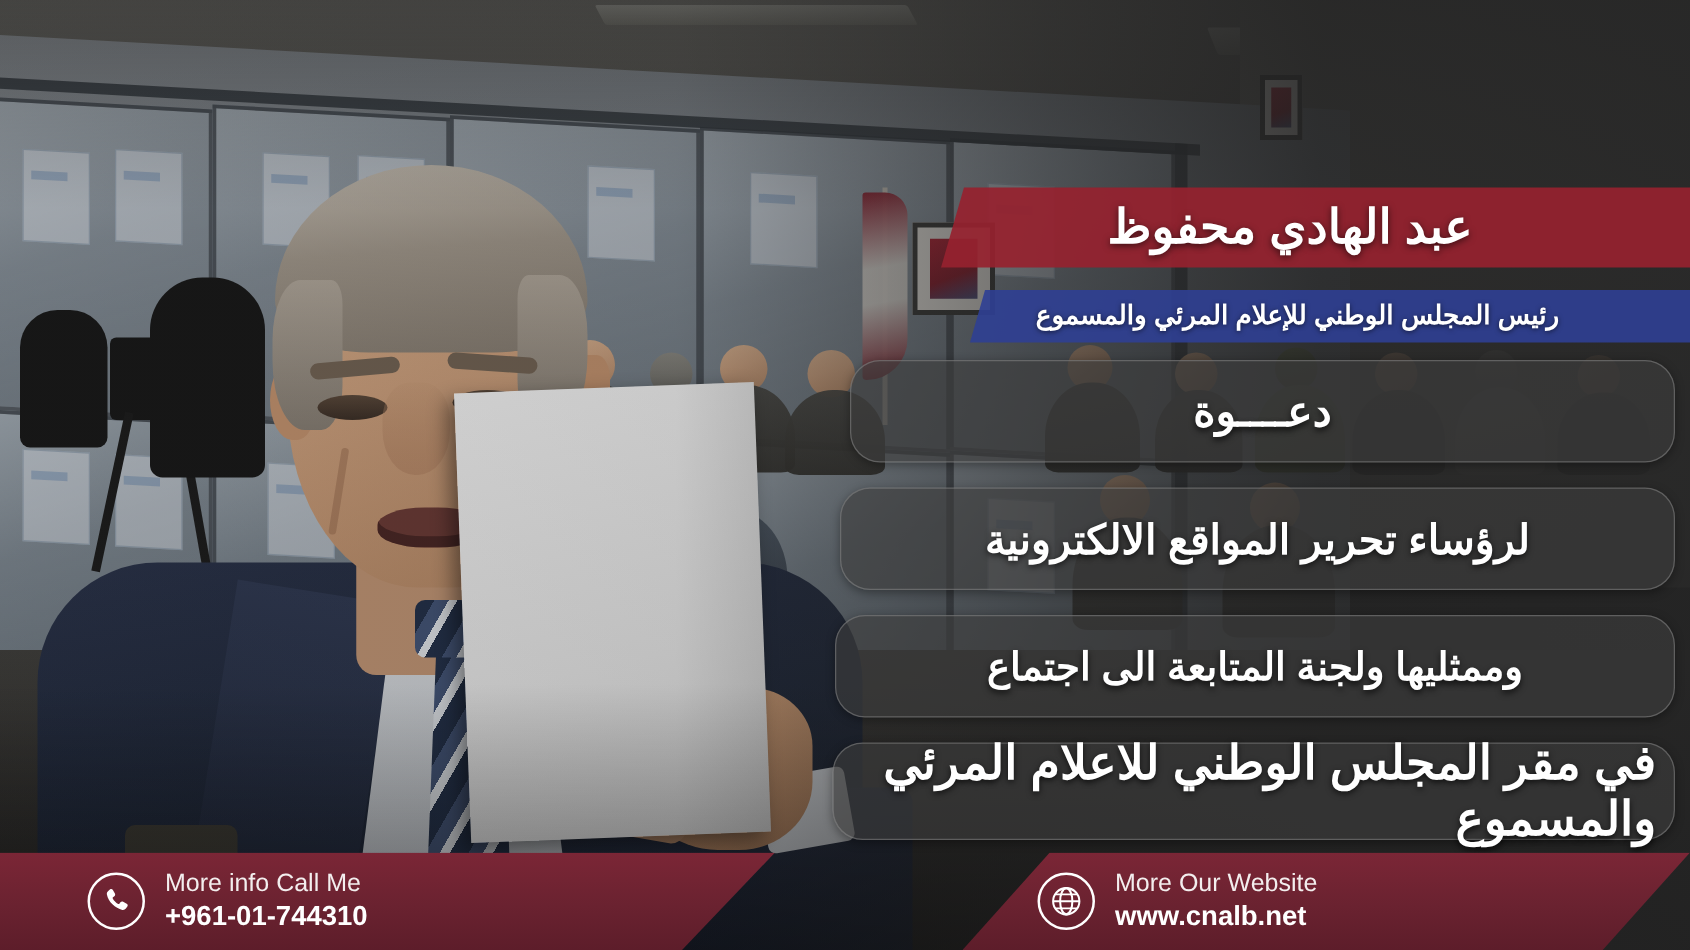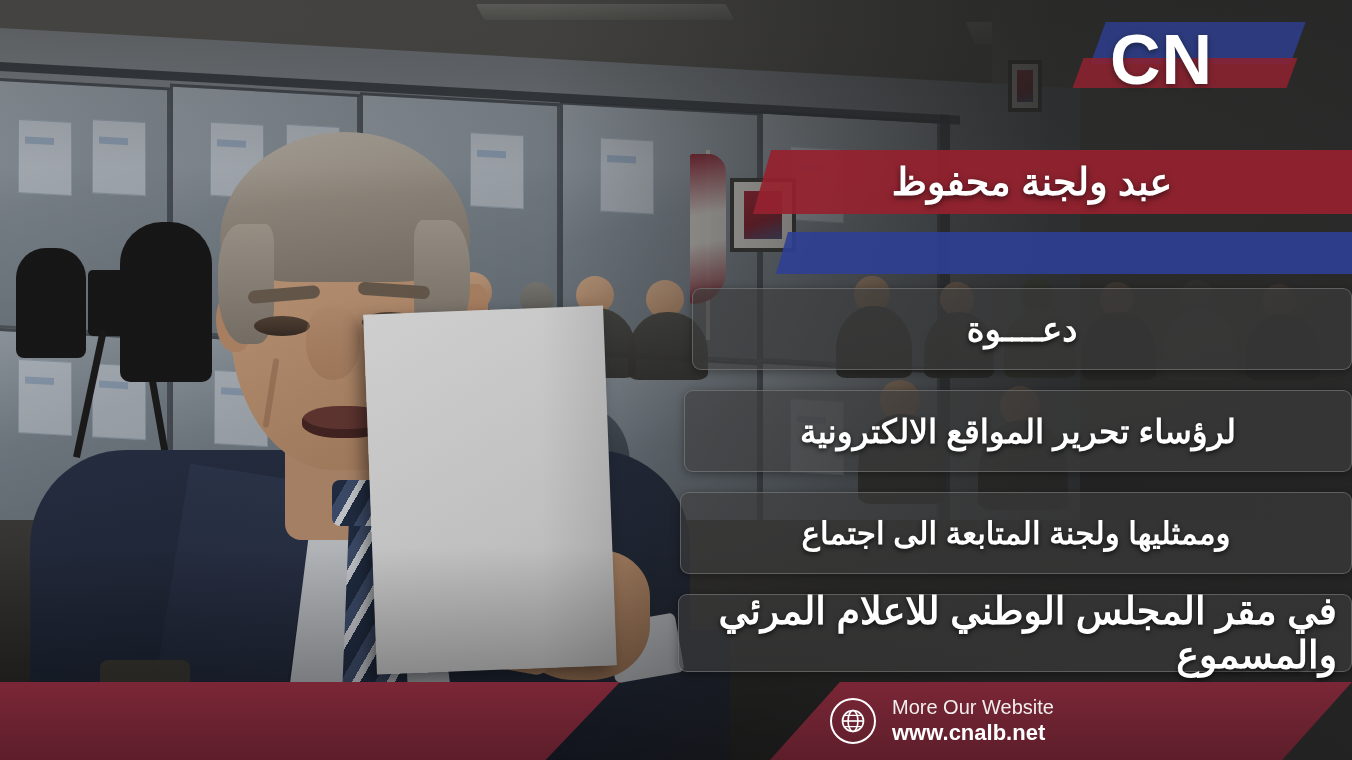--- a/index.html
+++ b/index.html
@@ -238,24 +238,24 @@
   }
   .title-text{
     position:absolute; right:34px; top:234px; width:560px;
     text-align:center; direction:rtl;
     font-size:21px; font-weight:700; color:#fff; line-height:38px;
     text-shadow:0 1px 4px rgba(0,0,0,.6);
   }
 
   
   .msg{
-    position:absolute; right:0;
+    position:absolute; right:12px;
     background:rgba(62,62,62,.62);
     border:1px solid rgba(150,150,150,.45);
-    border-radius:9px;
+    border-radius:24px;
     box-shadow:0 2px 8px rgba(0,0,0,.35);
     display:flex; align-items:center; justify-content:center;
     direction:rtl; color:#fff; font-weight:700;
     text-shadow:0 2px 5px rgba(0,0,0,.7);
     padding:0 14px;
   }
   .msg-1{ top:288px; width:660px; height:82px; font-size:34px; letter-spacing:1px; }
   .msg-2{ top:390px; width:668px; height:82px; font-size:33px; }
   .msg-3{ top:492px; width:672px; height:82px; font-size:31px; }
   .msg-4{ top:594px; width:674px; height:78px; font-size:38px; }
@@ -399,39 +399,46 @@
       <div class="hand"></div>
       <div class="finger" style="left:398px;top:462px;width:96px;transform:rotate(6deg);"></div>
       <div class="finger" style="left:396px;top:494px;width:92px;transform:rotate(8deg);"></div>
       <div class="finger" style="left:400px;top:524px;width:80px;transform:rotate(10deg);"></div>
       <div class="paper"></div>
     </div>
 
     <div class="photo-veil"></div>
   </div>
 
-  <div class="logo">
-    <div class="logo-band blue"></div>
-    <div class="logo-band red"></div>
-    <div class="logo-text">CN</div>
-  </div>
 
   <div class="name-band"></div>
-  <div class="name-text">عبد ولجنة محفوظ</div>
+  <div class="name-text">عبد الهادي محفوظ</div>
 
   <div class="title-band"></div>
+  <div class="title-text">رئيس المجلس الوطني للإعلام المرئي والمسموع</div>
 
   <div class="msg msg-1">دعــــوة</div>
   <div class="msg msg-3">وممثليها ولجنة المتابعة الى اجتماع</div>
   <div class="msg msg-2">لرؤساء تحرير المواقع الالكترونية</div>
   <div class="msg msg-4">في مقر المجلس الوطني للاعلام المرئي والمسموع</div>
 
   <div class="bar bar-left"></div>
   <div class="bar bar-right"></div>
 
+  <div class="bar-item left">
+    <div class="circ-icon">
+      <svg width="26" height="26" viewBox="0 0 24 24" aria-hidden="true">
+        <path d="M7.5 3.2c.7-.5 1.6-.3 2 .5l1.5 2.6c.4.7.2 1.5-.4 2l-1 .8c-.3.2-.4.6-.2.9.9 1.7 2.3 3.1 4 4 .3.2.7.1.9-.2l.8-1c.5-.6 1.3-.8 2-.4l2.6 1.5c.8.4 1 1.3.5 2l-1.1 1.5c-.6.8-1.6 1.2-2.6 1-2.6-.5-5.2-2-7.3-4.1C7.1 12.2 5.6 9.6 5.1 7c-.2-1 .2-2 1-2.6l1.4-1.2z" fill="#ffffff"></path>
+      </svg>
+    </div>
+    <div class="bar-lines">
+      <span class="bar-top-line">More info Call Me</span>
+      <span class="bar-bot-line">+961-01-744310</span>
+    </div>
+  </div>
 
   <div class="bar-item right">
     <div class="circ-icon">
       <svg width="28" height="28" viewBox="0 0 24 24" aria-hidden="true">
         <circle cx="12" cy="12" r="9" fill="none" stroke="#fff" stroke-width="1.4"></circle>
         <ellipse cx="12" cy="12" rx="4.2" ry="9" fill="none" stroke="#fff" stroke-width="1.4"></ellipse>
         <line x1="3" y1="12" x2="21" y2="12" stroke="#fff" stroke-width="1.4"></line>
         <path d="M4.6 7.2h14.8M4.6 16.8h14.8" fill="none" stroke="#fff" stroke-width="1.2"></path>
       </svg>
     </div>

